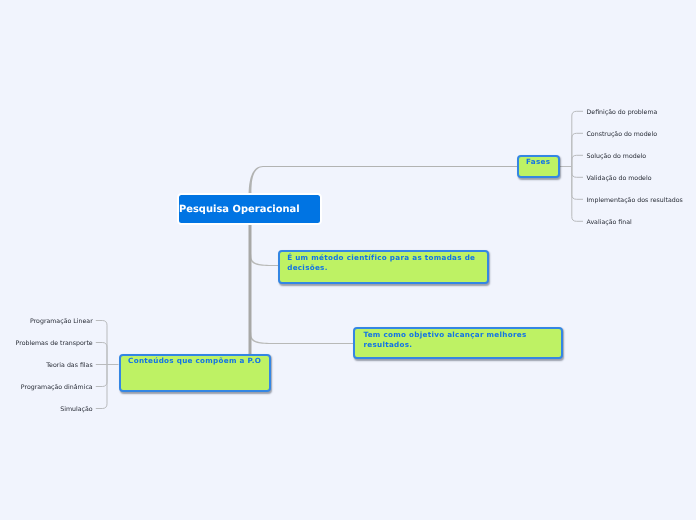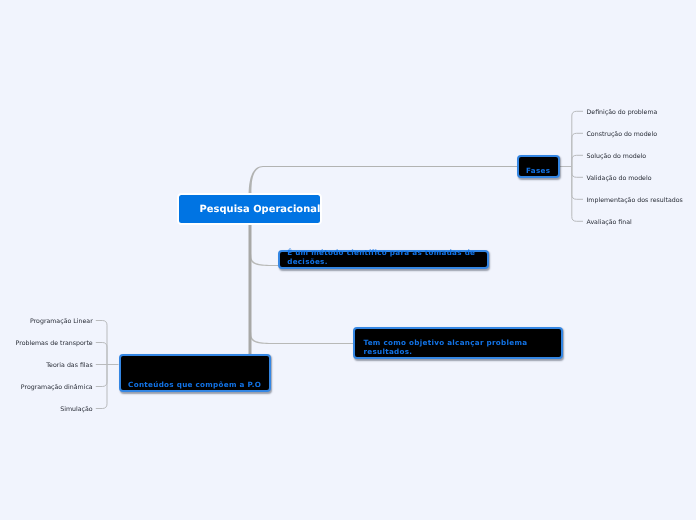--- a/index.html
+++ b/index.html
@@ -7,33 +7,33 @@
        font-family:"DejaVu Sans",sans-serif;-webkit-font-smoothing:antialiased;text-rendering:geometricPrecision;}
   #canvas{position:relative;width:696px;height:520px;background:#f1f4fd;}
   .topic span,.root-node span,.leaf{transform:translateZ(0);}
   svg.links{position:absolute;left:0;top:0;width:696px;height:520px;}
   .node{position:absolute;box-sizing:border-box;}
 
   .root-node{
     left:176.9px;top:192.8px;width:145.5px;height:32px;
     background:#0074e3;color:#ffffff;font-weight:bold;font-size:9.9px;
     border-radius:4.5px;border:2.2px solid #ffffff;
-    display:flex;align-items:center;justify-content:flex-end;letter-spacing:0.04px;padding-top:1.4px;
+    display:flex;align-items:center;justify-content:flex-start;letter-spacing:0.04px;padding-top:1.4px;
     white-space:nowrap;text-indent:-0.02px;
   }
   .topic{
-    position:absolute;background:#000000;color:#1273e6;font-weight:bold;
+    position:absolute;background:#bef264;color:#1273e6;font-weight:bold;
     border:2px solid #3486e3;border-radius:4px;
     box-shadow:1px 1.5px 1.6px rgba(30,40,60,0.42);
-    display:flex;align-items:flex-end;box-sizing:border-box;
+    display:flex;align-items:flex-start;box-sizing:border-box;
     font-size:7.2px;letter-spacing:0.3px;line-height:9.4px;
   }
   #topic-fases{left:516.5px;top:155px;width:43px;height:22.5px;
       justify-content:center;text-indent:0.3px;}
-  #topic-metodo{left:278px;top:249.5px;width:211px;height:19px;padding:1.7px 7.2px 0;}
+  #topic-metodo{left:278px;top:249.5px;width:211px;height:34px;padding:1.7px 7.2px 0;}
   #topic-objetivo{left:353px;top:327px;width:210px;height:31.5px;padding:1.2px 8.4px 0;}
   #topic-conteudos{left:118.5px;top:353.5px;width:152px;height:38px;
       justify-content:center;text-indent:0.3px;}
 
   .leaf{position:absolute;color:#272b35;font-size:6.25px;white-space:nowrap;
         height:14px;line-height:14px;margin-top:-5.8px;}
   .leaf-r{left:586.5px;text-align:left;}
   .leaf-l{right:603.3px;text-align:right;}
 </style>
 </head>
@@ -62,21 +62,21 @@
     <span>Pesquisa Operacional</span>
   </div>
 
   <div class="topic topic-fases" id="topic-fases">
     <span>Fases</span>
   </div>
   <div class="topic" id="topic-metodo">
     <span>É um método científico para as tomadas de decisões.</span>
   </div>
   <div class="topic" id="topic-objetivo">
-    <span>Tem como objetivo alcançar problema resultados.</span>
+    <span>Tem como objetivo alcançar melhores resultados.</span>
   </div>
   <div class="topic" id="topic-conteudos">
     <span>Conteúdos que compõem a P.O</span>
   </div>
 
   <div class="leaf leaf-r" style="top:111.3px;">Definição do problema</div>
   <div class="leaf leaf-r" style="top:133.3px;">Construção do modelo</div>
   <div class="leaf leaf-r" style="top:155.3px;">Solução do modelo</div>
   <div class="leaf leaf-r" style="top:177.3px;">Validação do modelo</div>
   <div class="leaf leaf-r" style="top:199.3px;">Implementação dos resultados</div>

